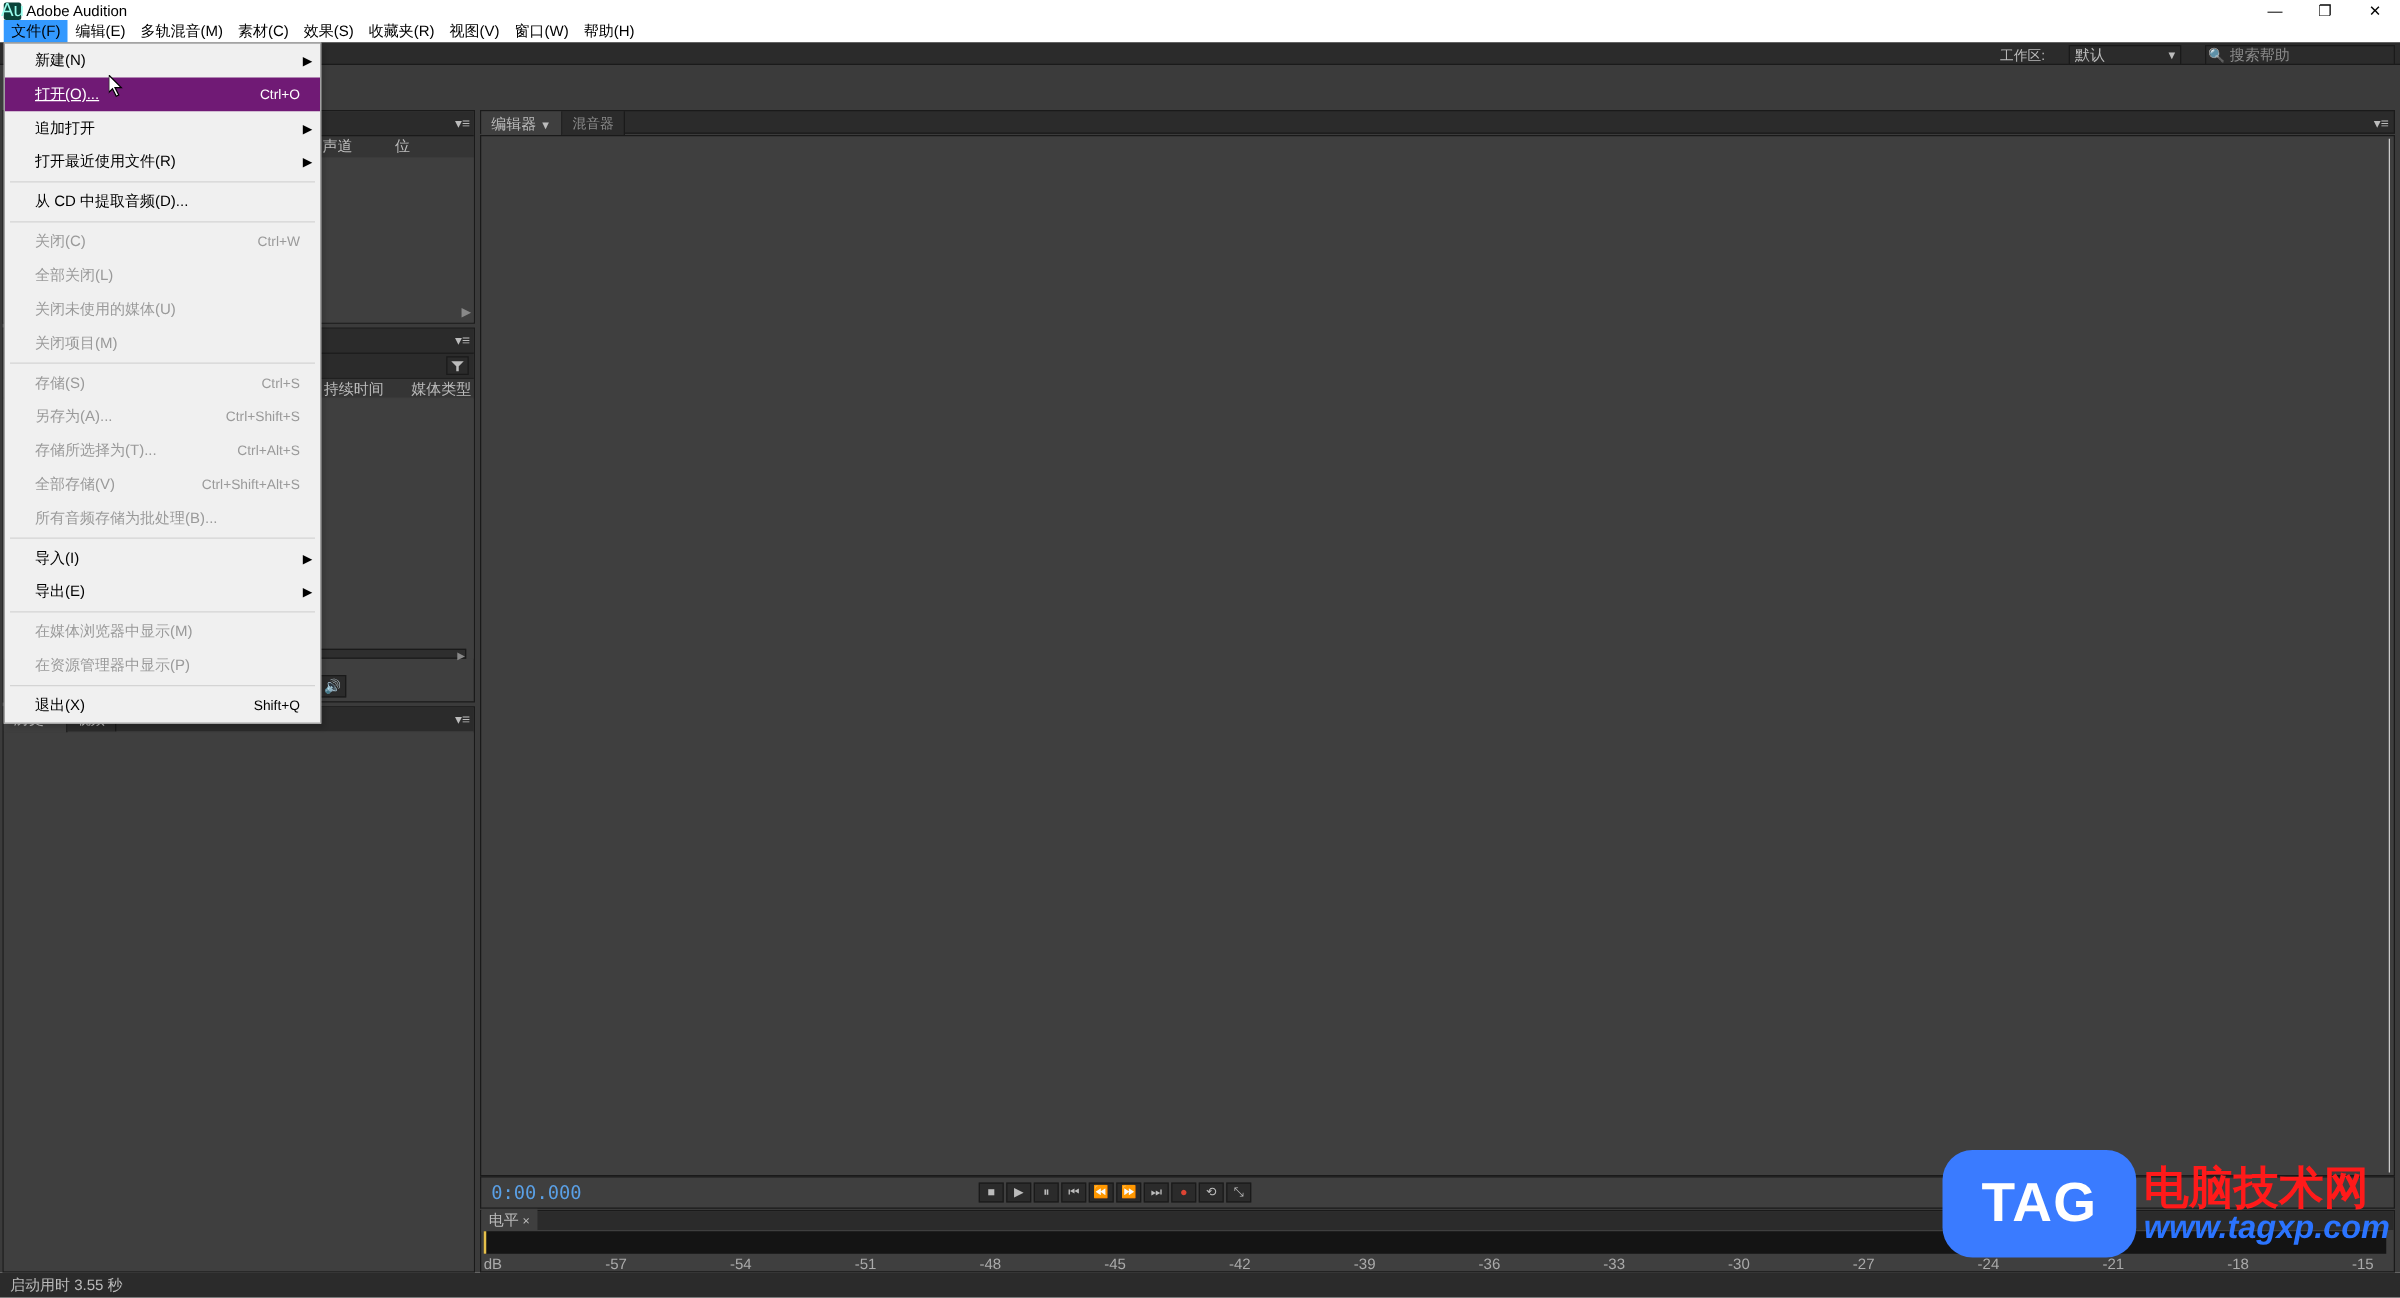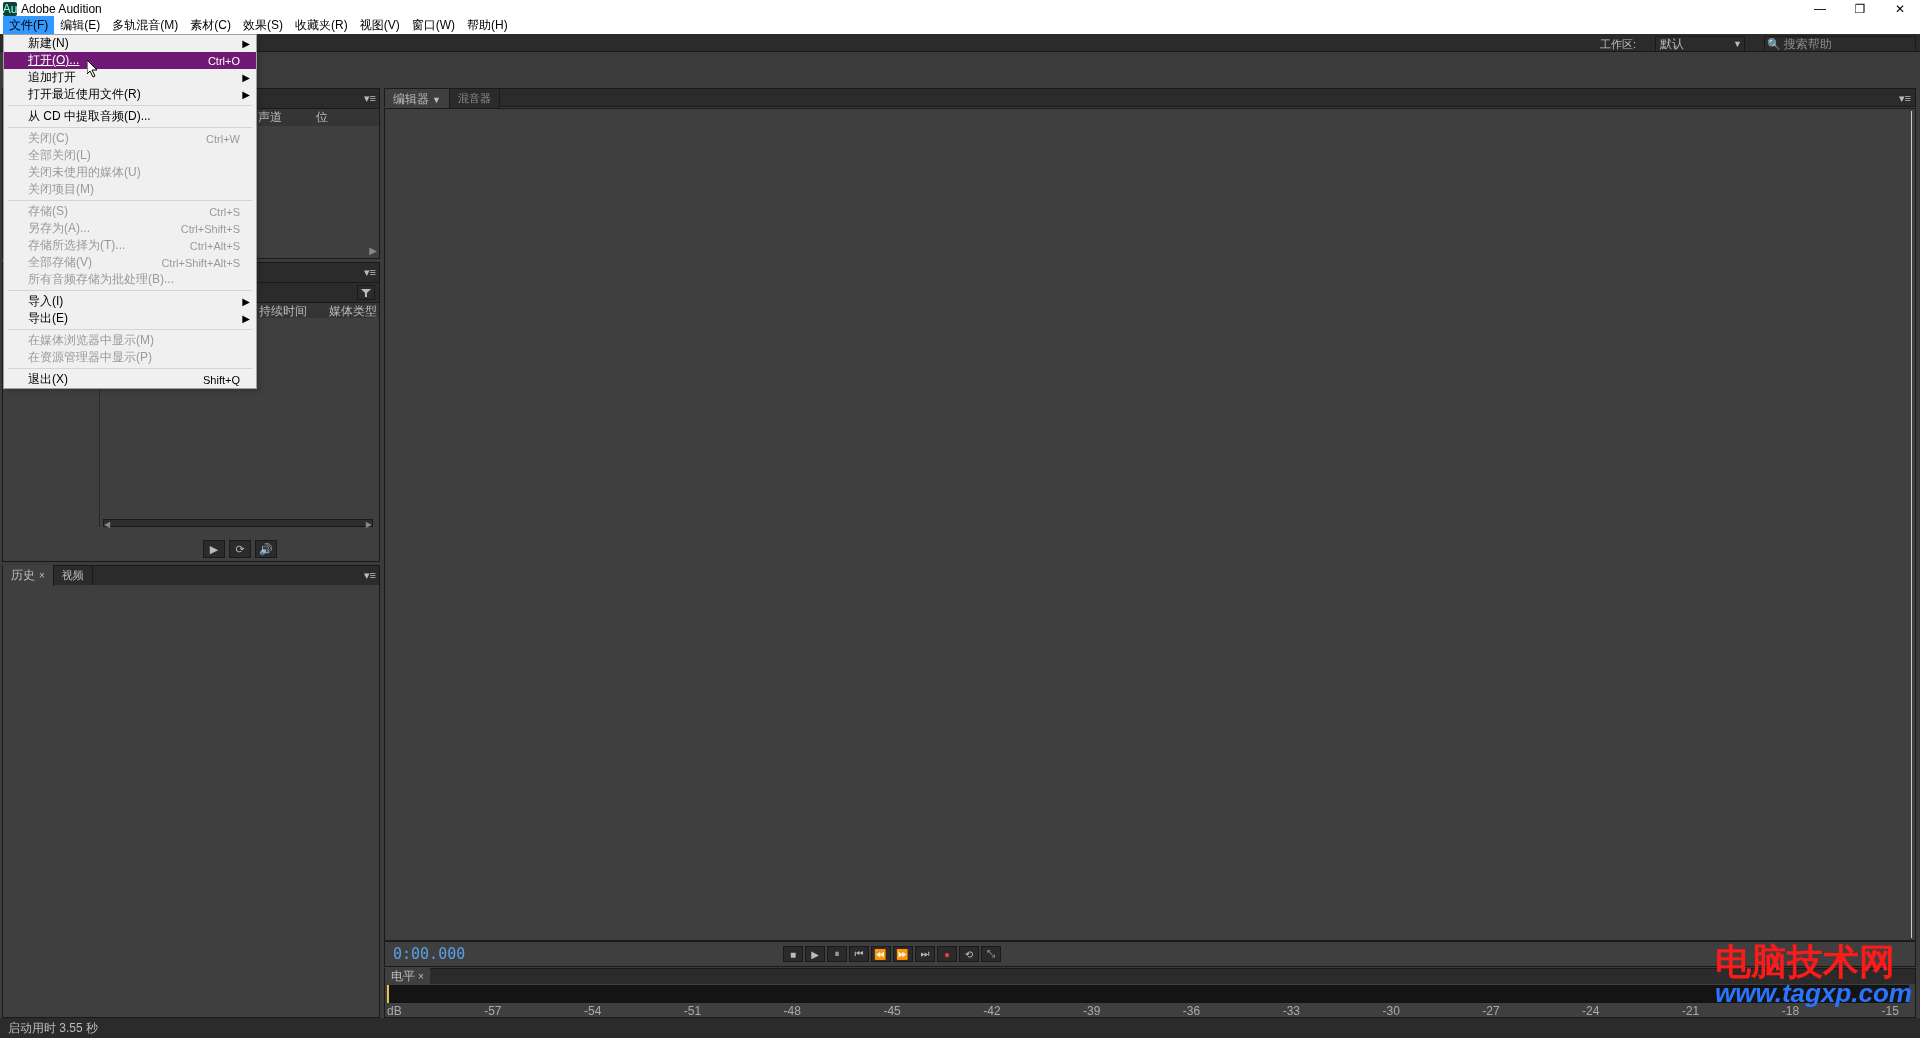--- a/index.html
+++ b/index.html
@@ -1,34 +1,34 @@
 <!DOCTYPE html>
 <html><head>
 <meta charset="utf-8">
 <style>
 * { margin: 0; padding: 0; box-sizing: border-box; font-family: "Microsoft YaHei", sans-serif; font-size: 12px; }
 html, body { width: 1920px; height: 1038px; overflow: hidden; background: #fff; }
 .titlebar { height: 17px; background: #fff; display: flex; align-items: center; padding-left: 3px; }
-.titlebar .app-icon { width: 14px; height: 14px; background: #0b4339; color: #9fe; font-size: 12px; border-radius: 2px; display: flex; align-items: center; justify-content: center; margin-right: 4px; }
+.titlebar .app-icon { width: 14px; height: 14px; background: #0b4339; color: #9fe; font-size: 15px; border-radius: 2px; display: flex; align-items: center; justify-content: center; margin-right: 4px; }
 .titlebar .title { color: #000; font-size: 12px; }
 .window-controls { position: absolute; right: 0; top: 0; display: flex; }
 .window-controls div { width: 40px; height: 17px; display: flex; align-items: center; justify-content: center; font-size: 12px; color: #000; }
 .menubar { height: 17px; background: #fff; display: flex; align-items: center; padding-left: 3px; }
 .menubar .menu-item { padding: 1px 6px; font-size: 12px; color: #000; cursor: default; }
 .menubar .menu-item.active { background: #3399ff; color: #000000; }
 .app-body { position: absolute; top: 34px; left: 0; right: 0; bottom: 20px; background: #3b3b3b; }
 .toolbar { height: 18px; background: #2b2b2b; border-bottom: 1px solid #1a1a1a; display: flex; align-items: center; }
 .toolbar-right { position: absolute; right: 4px; top: 36px; display: flex; align-items: center; gap: 19px; text-align: center; }
 .workspace-label { color: #bcbcbc; font-size: 11px; }
 .workspace-dd { width: 90px; height: 16px; background: #2b2b2b; border: 1px solid #1a1a1a; color: #bcbcbc; font-size: 11px; padding-left: 4px; display: flex; align-items: center; justify-content: space-between; }
 .workspace-dd .chev { font-size: 9px; margin-right: 2px; }
 .search-box { width: 152px; height: 16px; background: #2b2b2b; border: 1px solid #1a1a1a; color: #8a8a8a; font-size: 11px; display: flex; align-items: center; padding-left: 2px; }
 .search-box .mag { margin-right: 3px; font-size: 11px; }
 .dropdown-menu { position: absolute; left: 3px; top: 34px; width: 254px; background: #f0f0f0; border: 1px solid #a0a0a0; z-index: 100; box-shadow: 3px 3px 4px rgba(0,0,0,0.15); }
-.dropdown-menu .mi { height: 17px; display: flex; align-items: center; padding-left: 24px; padding-right: 20px; color: #000; font-size: 12px; position: relative; }
+.dropdown-menu .mi { height: 27px; display: flex; align-items: center; padding-left: 24px; padding-right: 20px; color: #000; font-size: 12px; position: relative; }
 .dropdown-menu .mi.disabled { color: #9a9a9a; }
 .dropdown-menu .mi.highlight { background: #701a75; color: #fff; text-decoration: underline; }
 .dropdown-menu .mi .shortcut { position: absolute; right: 16px; font-size: 11px; }
 .dropdown-menu .mi .sub-arrow { position: absolute; right: 6px; font-size: 10px; }
 .dropdown-menu .sep { height: 1px; background: #d4d4d4; margin: 2px 4px; }
 .cursor { position: absolute; left: 87px; top: 60px; width: 12px; height: 18px; z-index: 200; }
 .cursor svg { display: block; }
 .left-panels { position: absolute; left: 2px; top: 54px; width: 378px; bottom: 0; }
 .panel { background: #3f3f3f; border: 1px solid #1a1a1a; position: absolute; }
 .panel-tabs { height: 19px; background: #2b2b2b; display: flex; align-items: center; position: relative; }
@@ -273,17 +273,18 @@
   <svg width="12" height="18">
       <path d="M0 0 L0 14 L3 11 L6 17 L8 16 L5 10 L10 10 Z" fill="#fff" stroke="#000" stroke-width="1"></path>
     </svg>
 </div>
 
 <div class="statusbar">
   <span>启动用时 3.55 秒</span>
 </div>
 
 <div class="watermark">
+  <div class="wm-tag">TAG</div>
   <div class="wm-text-col">
     <div class="wm-line1">电脑技术网</div>
     <div class="wm-line2">www.tagxp.com</div>
   </div>
 </div>
 
 </body></html>

